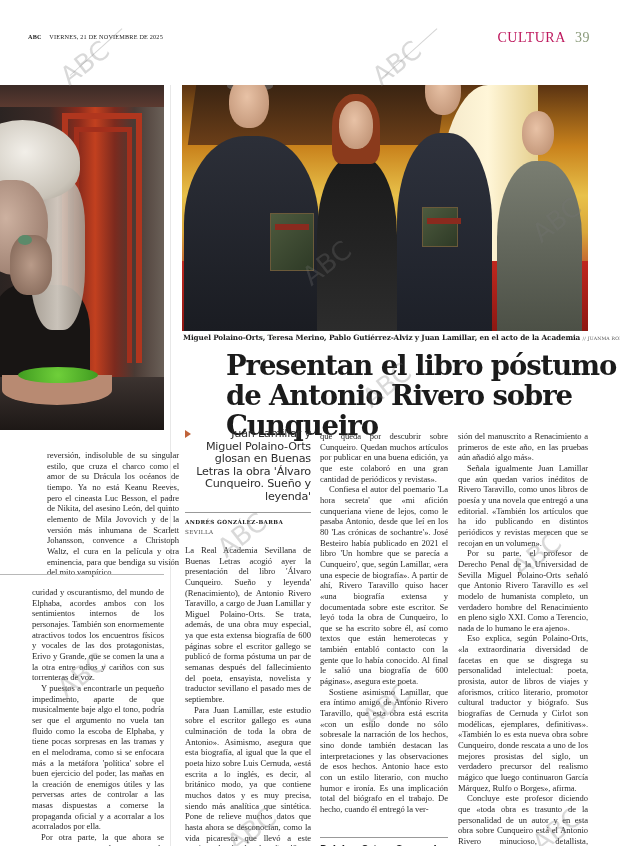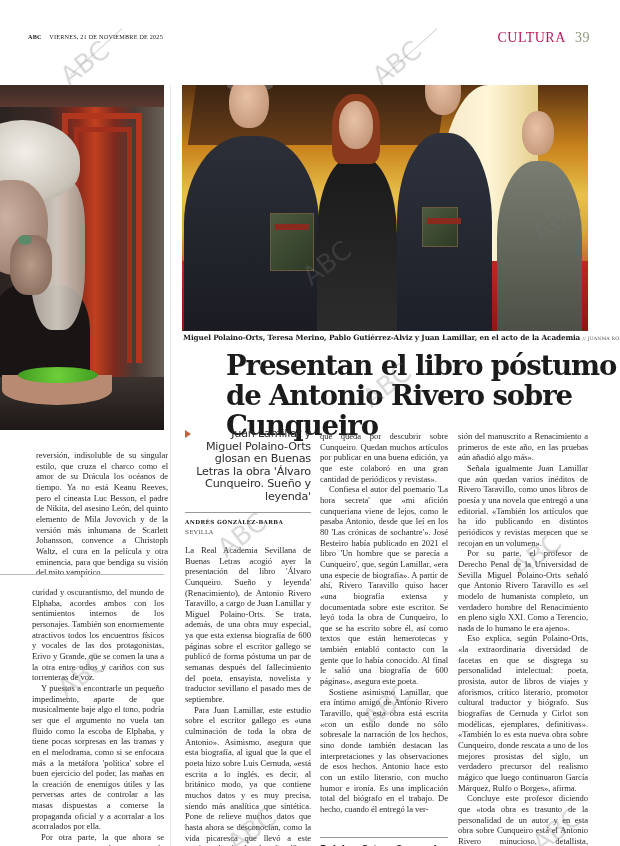--- a/index.html
+++ b/index.html
@@ -55,21 +55,21 @@
 
   .photo-caption { position: absolute; left: 183px; top: 333px; width: 420px; font-family: "DejaVu Serif", serif; font-size: 7.3px; font-weight: bold; color: #1e1e1e; letter-spacing: -0.15px; white-space: nowrap; }
   .photo-caption .credit { font-weight: normal; font-size: 4.6px; color: #555; letter-spacing: 0.2px; }
 
   .headline { position: absolute; left: 182px; top: 350px; width: 420px; font-family: "DejaVu Serif", serif; font-weight: bold; font-size: 27.5px; line-height: 30px; color: #1b1b1b; letter-spacing: -1.1px; margin-left: 44px; }
 
   
   .col { position: absolute; font-family: "Liberation Serif", "DejaVu Serif", serif; font-size: 8.6px; line-height: 10.65px; color: #2a2a2a; text-align: justify; letter-spacing: -0.05px; }
   .col p { margin: 0; }
   .col p.indent { text-indent: 9px; }
-  .col-left-a { left: 36px; top: 450px; width: 132px; }
+  .col-left-a { left: 47px; top: 450px; width: 132px; }
   .col-left-b { left: 32px; top: 587px; width: 132px; }
   .rule-left { position: absolute; left: 0; top: 574px; width: 164px; height: 1px; background: #b8b8b8; }
   .vrule-left { position: absolute; left: 170px; top: 85px; width: 1px; height: 761px; background: #e8e8e8; }
 
   .col2 { left: 185px; top: 428px; width: 126px; }
   .summary { font-family: "DejaVu Sans", "Liberation Sans", sans-serif; font-size: 11.2px; line-height: 12.6px; color: #2e2e2e; text-align: right; padding-left: 11px; position: relative; letter-spacing: -0.2px; }
   .summary .bullet { position: absolute; left: 0; top: 2px; width: 0; height: 0; border-left: 6px solid #c0633a; border-top: 4px solid transparent; border-bottom: 4px solid transparent; }
   .byline-rule { height: 1px; background: #999; margin: 8px 0 4px 0; }
   .byline { font-family: "DejaVu Serif", serif; font-size: 5.6px; font-weight: bold; letter-spacing: 0.4px; color: #222; }
   .byline-place { font-family: "DejaVu Serif", serif; font-size: 5.6px; letter-spacing: 0.4px; color: #444; margin-bottom: 7px; }

